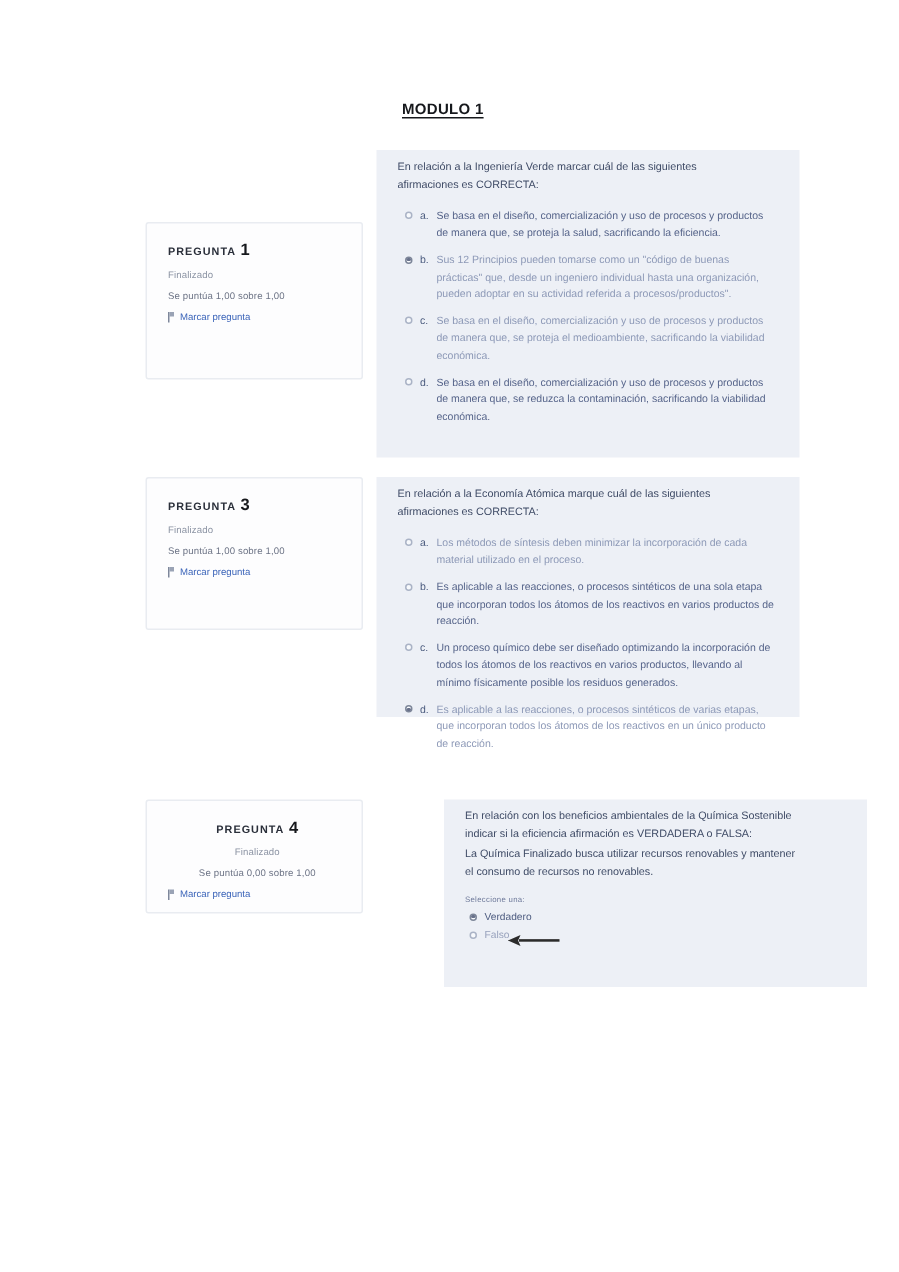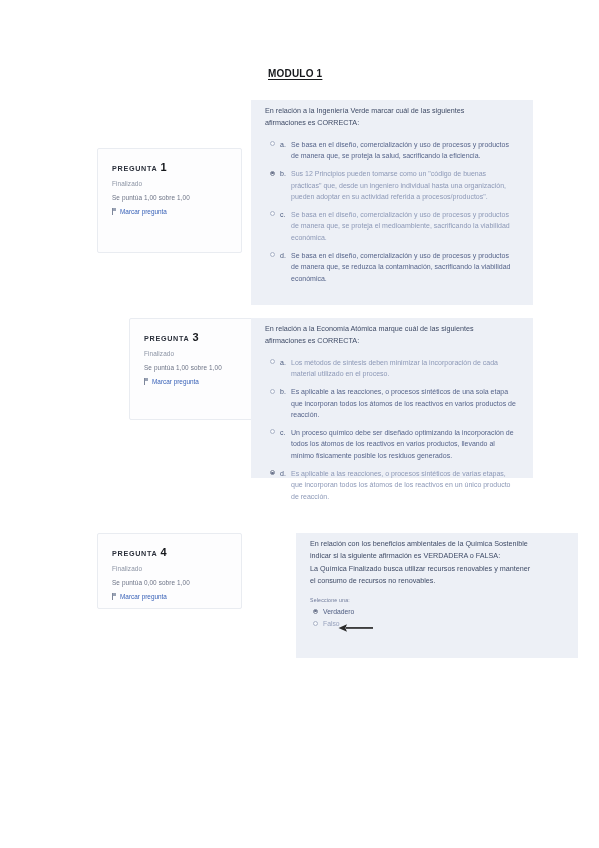--- a/index.html
+++ b/index.html
@@ -245,21 +245,21 @@
       <div class="opt">
         <span class="radio"></span>
         <span class="opt-letter">d.</span>
         <span class="opt-text">Se basa en el diseño, comercialización y uso de procesos y productos de manera que, se reduzca la contaminación, sacrificando la viabilidad económica.</span>
       </div>
     </div>
   </div>
 
   <div class="qblock">
 
-    <div class="info-card" style="top:318px; height:102px;margin-left:32px;">
+    <div class="info-card" style="top:318px; height:102px;">
       <div class="preg-line">
         <span>PREGUNTA</span><span class="preg-num">3</span>
       </div>
       <div class="meta">Finalizado</div>
       <div class="meta score">Se puntúa 1,00 sobre 1,00</div>
       <div class="flagrow">
         <span class="flag-ico"></span>
         <span>Marcar pregunta</span>
       </div>
     </div>
@@ -291,36 +291,36 @@
       <div class="opt">
         <span class="radio checked"></span>
         <span class="opt-letter">d.</span>
         <span class="opt-text faint">Es aplicable a las reacciones, o procesos sintéticos de varias etapas, que incorporan todos los átomos de los reactivos en un único producto de reacción.</span>
       </div>
     </div>
   </div>
 
   <div class="qblock">
 
-    <div class="info-card" style="top:533px; height:76px;">
+    <div class="info-card" style="top:533px; height:76px;text-align:center;">
       <div class="preg-line">
         <span>PREGUNTA</span><span class="preg-num">4</span>
       </div>
       <div class="meta">Finalizado</div>
       <div class="meta score">Se puntúa 0,00 sobre 1,00</div>
       <div class="flagrow">
         <span class="flag-ico"></span>
         <span>Marcar pregunta</span>
       </div>
     </div>
 
     <div class="qpanel" style="top:533px; height:125px;margin-left:45px;">
       <div class="qstem">
         <span class="ln">En relación con los beneficios ambientales de la Química Sostenible</span>
-        <span class="ln">indicar si la siguiente afirmación es VERDADERA o FALSA:</span>
+        <span class="ln">indicar si la eficiencia afirmación es VERDADERA o FALSA:</span>
         <span class="ln">La Química Finalizado busca utilizar recursos renovables y mantener</span>
         <span class="ln">el consumo de recursos no renovables.</span>
       </div>
 
       <div class="sel-label">Seleccione una:</div>
 
       <div class="tfopt">
         <span class="radio checked"></span>
         <span class="tflabel">Verdadero</span>
       </div>

